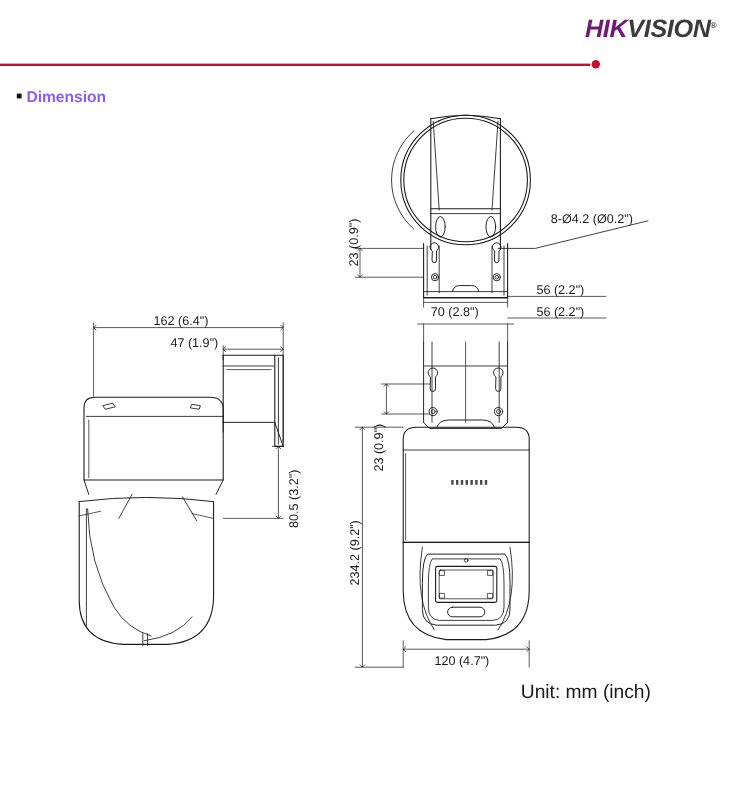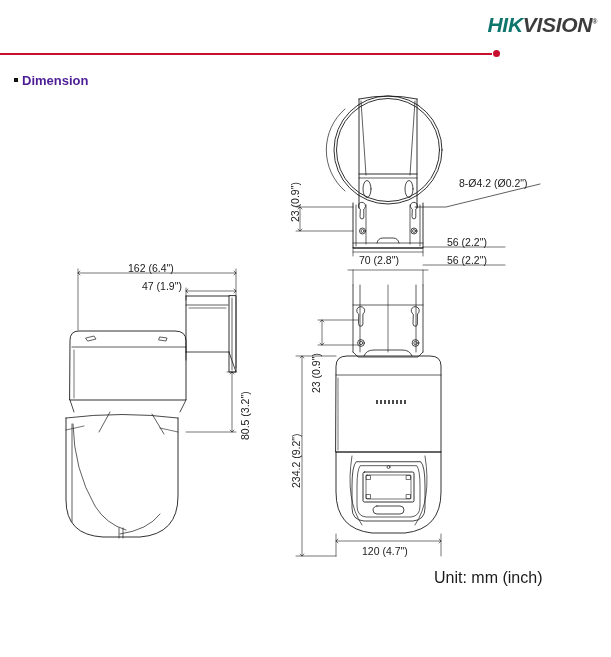--- a/index.html
+++ b/index.html
@@ -21,21 +21,21 @@
     position: absolute;
     top: 14px;
     right: 14px;
     font-size: 21px;
     font-weight: bold;
     font-style: italic;
     letter-spacing: -0.3px;
     white-space: nowrap;
     line-height: 1;
   }
-  #brand-logo .hik { color: #0f766e; }
+  #brand-logo .hik { color: #701a75; }
   #brand-logo .vision { color: #3c3c3c; }
   #brand-logo .tm {
     font-size: 7px;
     font-style: normal;
     vertical-align: super;
     color: #3c3c3c;
   }
 
   #header-rule {
     position: absolute;
@@ -55,21 +55,21 @@
     background: #c8102e;
   }
 
   
   #section-title {
     position: absolute;
     left: 14px;
     top: 74px;
     font-size: 13px;
     font-weight: bold;
-    color: #4c1d95;
+    color: #8b5cf6;
     line-height: 1;
   }
   #section-title .sq {
     display: inline-block;
     width: 4px;
     height: 4px;
     background: #111;
     vertical-align: 3px;
     margin-right: 4px;
   }

